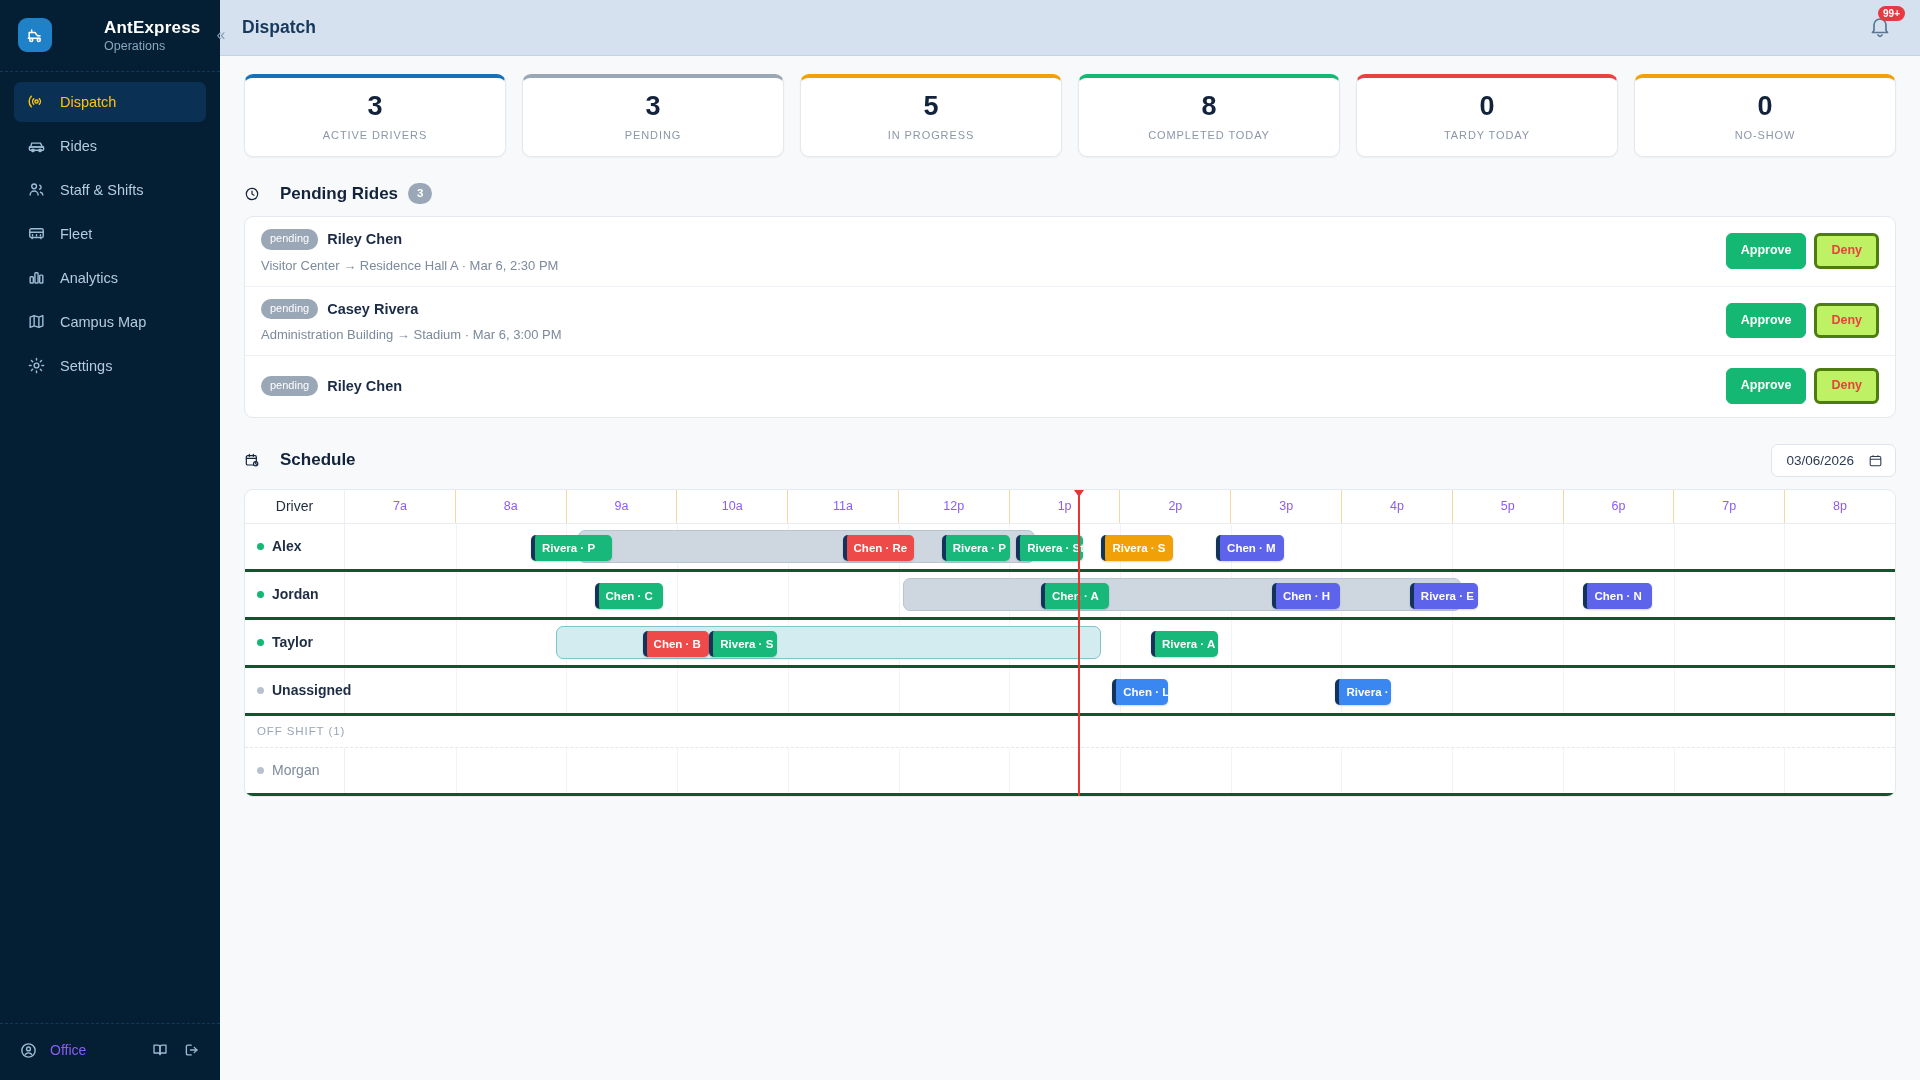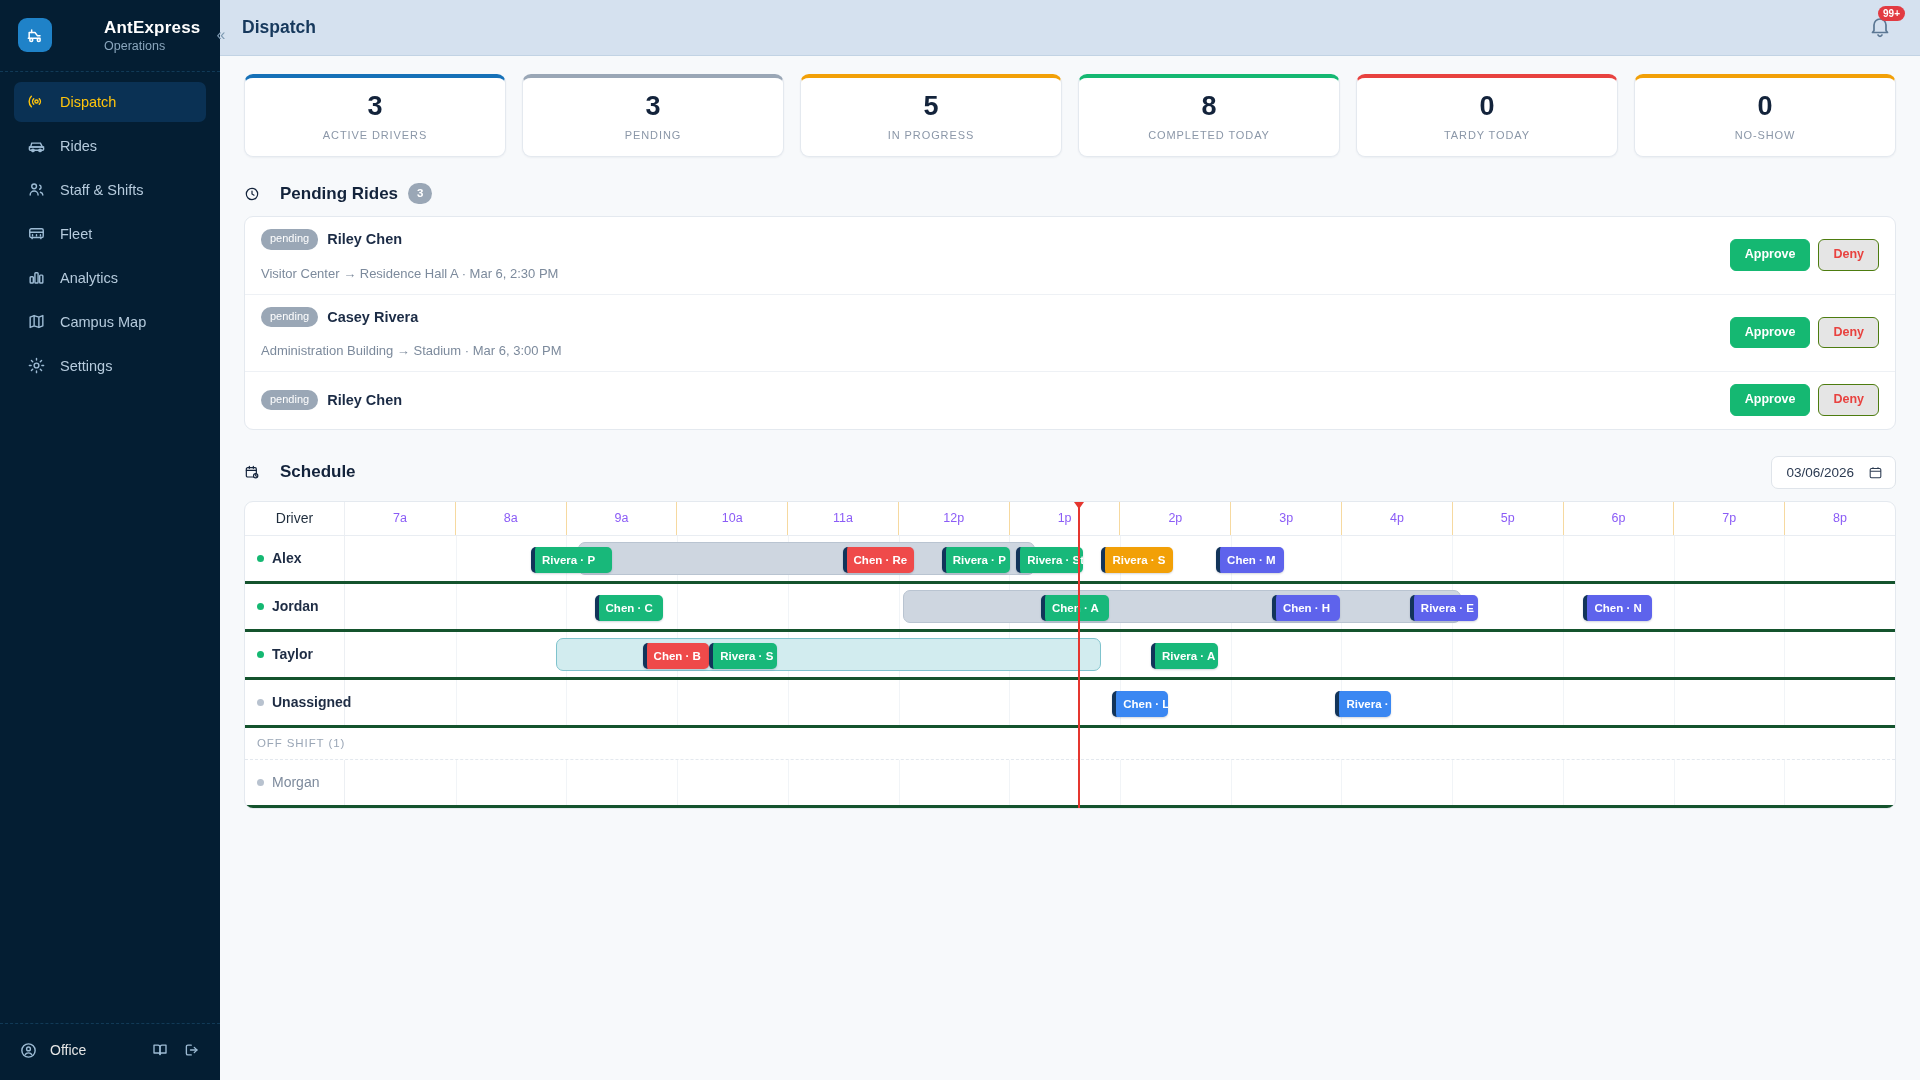--- a/index.html
+++ b/index.html
@@ -47,21 +47,21 @@
   .nav-item.active { background: #0a3154; color: #ffc40c; }
   .nav-item.active .ico svg { stroke: #ffc40c; }
   .nav-item .ico svg { stroke: #9dbbd4; fill: none; stroke-width: 1.8; }
 
   .side-bottom { margin-top: auto; }
   .side-bottom-sep { border-top: 1px dashed #113a57; margin: 0 0 0 0; }
   .user-row {
     display: flex; align-items: center; gap: 12px;
     padding: 16px 18px 20px 18px;
   }
-  .user-name { color: #e5e5e5; font-size: 14px; flex: 1; }
+  .user-name { color: #8b5cf6; font-size: 14px; flex: 1; }
   .user-row .ico svg { stroke: #9dbbd4; fill: none; stroke-width: 1.8; }
   .user-row .ico { width: 20px; height: 20px; display:flex; align-items:center; justify-content:center; cursor: pointer;}
 
   
   #main { flex: 1; height: 1080px; display: flex; flex-direction: column; overflow: hidden; }
 
   #topbar {
     height: 56px; flex: 0 0 56px;
     background: #d5e1ef;
     border-bottom: 1px solid #c2d3e4;
@@ -123,30 +123,30 @@
   }
   .pending-row:last-child { border-bottom: none; }
   .pending-main { flex: 1; }
   .pending-top { display: flex; align-items: center; gap: 9px; }
   .badge-pending {
     background: #9aa7b6; color: #fff;
     font-size: 11px; border-radius: 10px; padding: 2px 9px 3px 9px;
     line-height: 1.4;
   }
   .rider-name { font-size: 14.5px; font-weight: bold; color: #1b2b45; }
-  .pending-sub { margin-top: 16px; font-size: 13px; color: #7c8a9c; }
+  .pending-sub { margin-top: 8px; font-size: 13px; color: #7c8a9c; }
   .pending-actions { display: flex; gap: 8px; }
   .btn {
     font-family: "Liberation Sans", sans-serif;
     font-size: 12.5px; font-weight: bold;
     border-radius: 6px; padding: 6px 14px; cursor: pointer;
     line-height: 1.4;
   }
   .btn-approve { background: #15b872; color: #fff; border: 1px solid #15b872; }
-  .btn-deny { background: #e5e5e5; color: #e8423f; border: 1px solid #4d7c0f; }
+  .btn-deny { background: #bef264; color: #e8423f; border: 3px solid #4d7c0f; }
 
   
   .date-input {
     display: flex; align-items: center; gap: 14px;
     background: #fff; border: 1px solid #dfe4ea; border-radius: 7px;
     padding: 8px 12px 8px 14px; font-size: 13.5px; color: #2b3a51;
     cursor: pointer;
   }
   .date-input svg { stroke: #2b3a51; fill: none; stroke-width: 1.7; }
 

